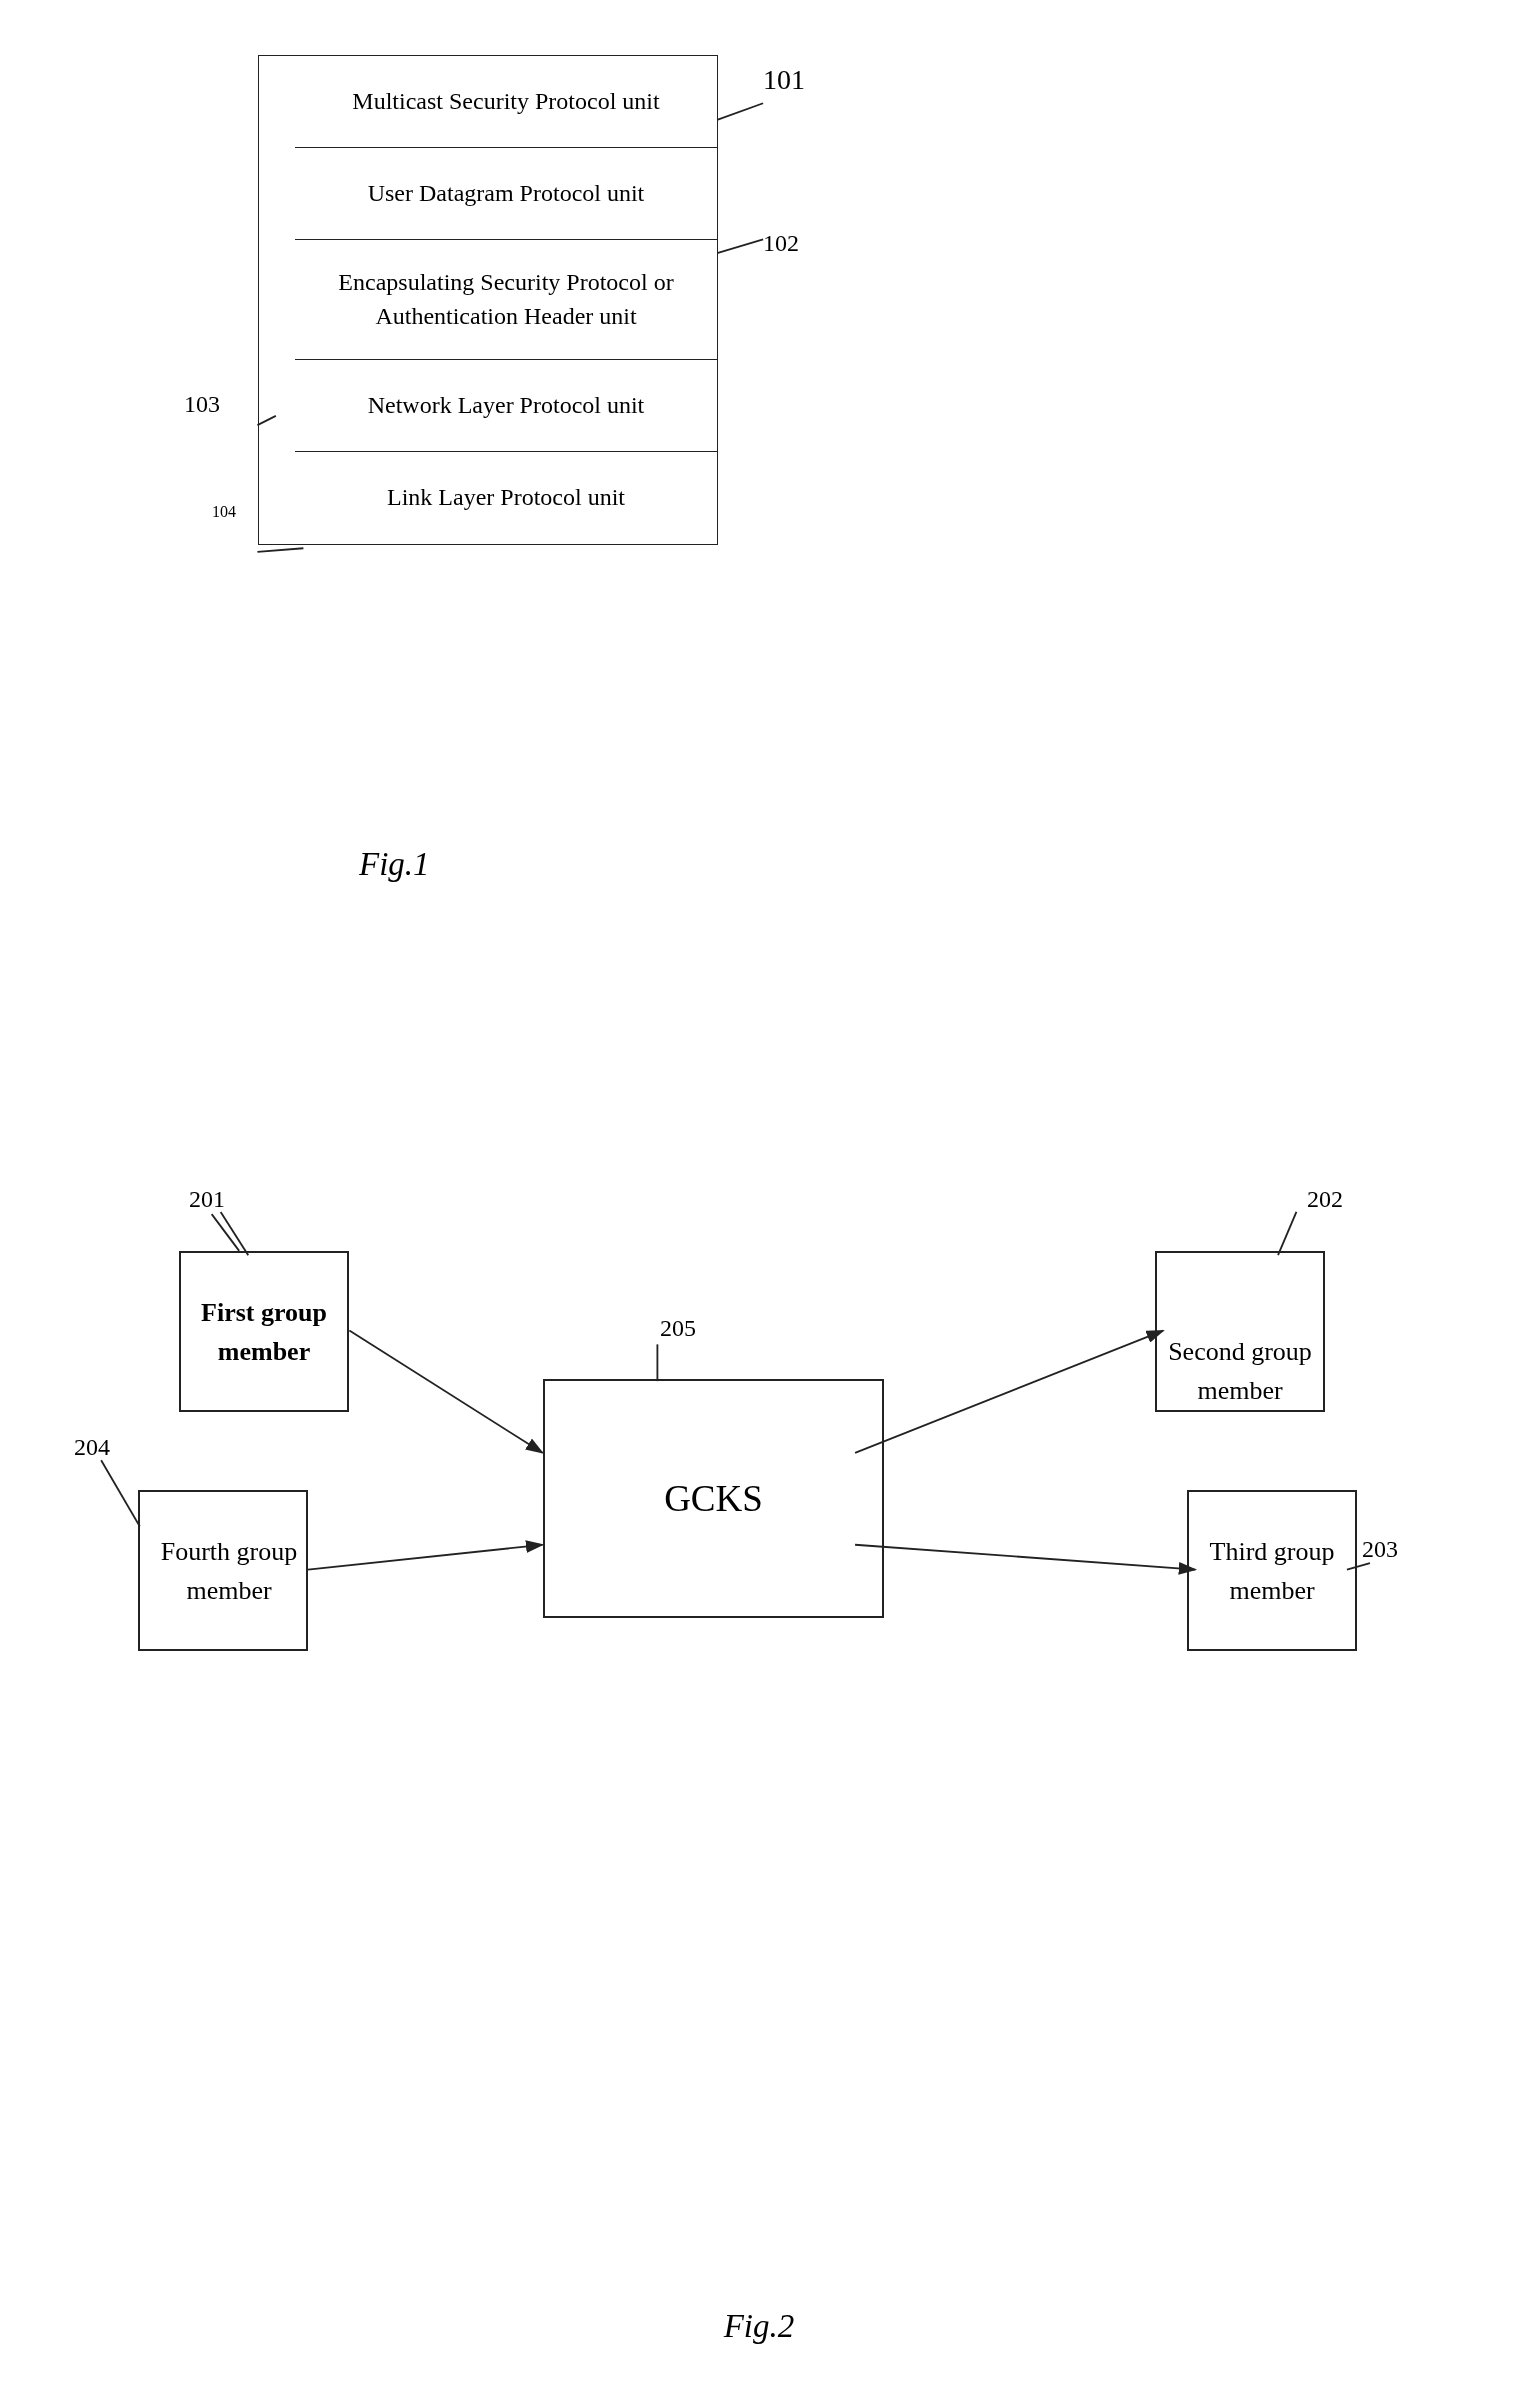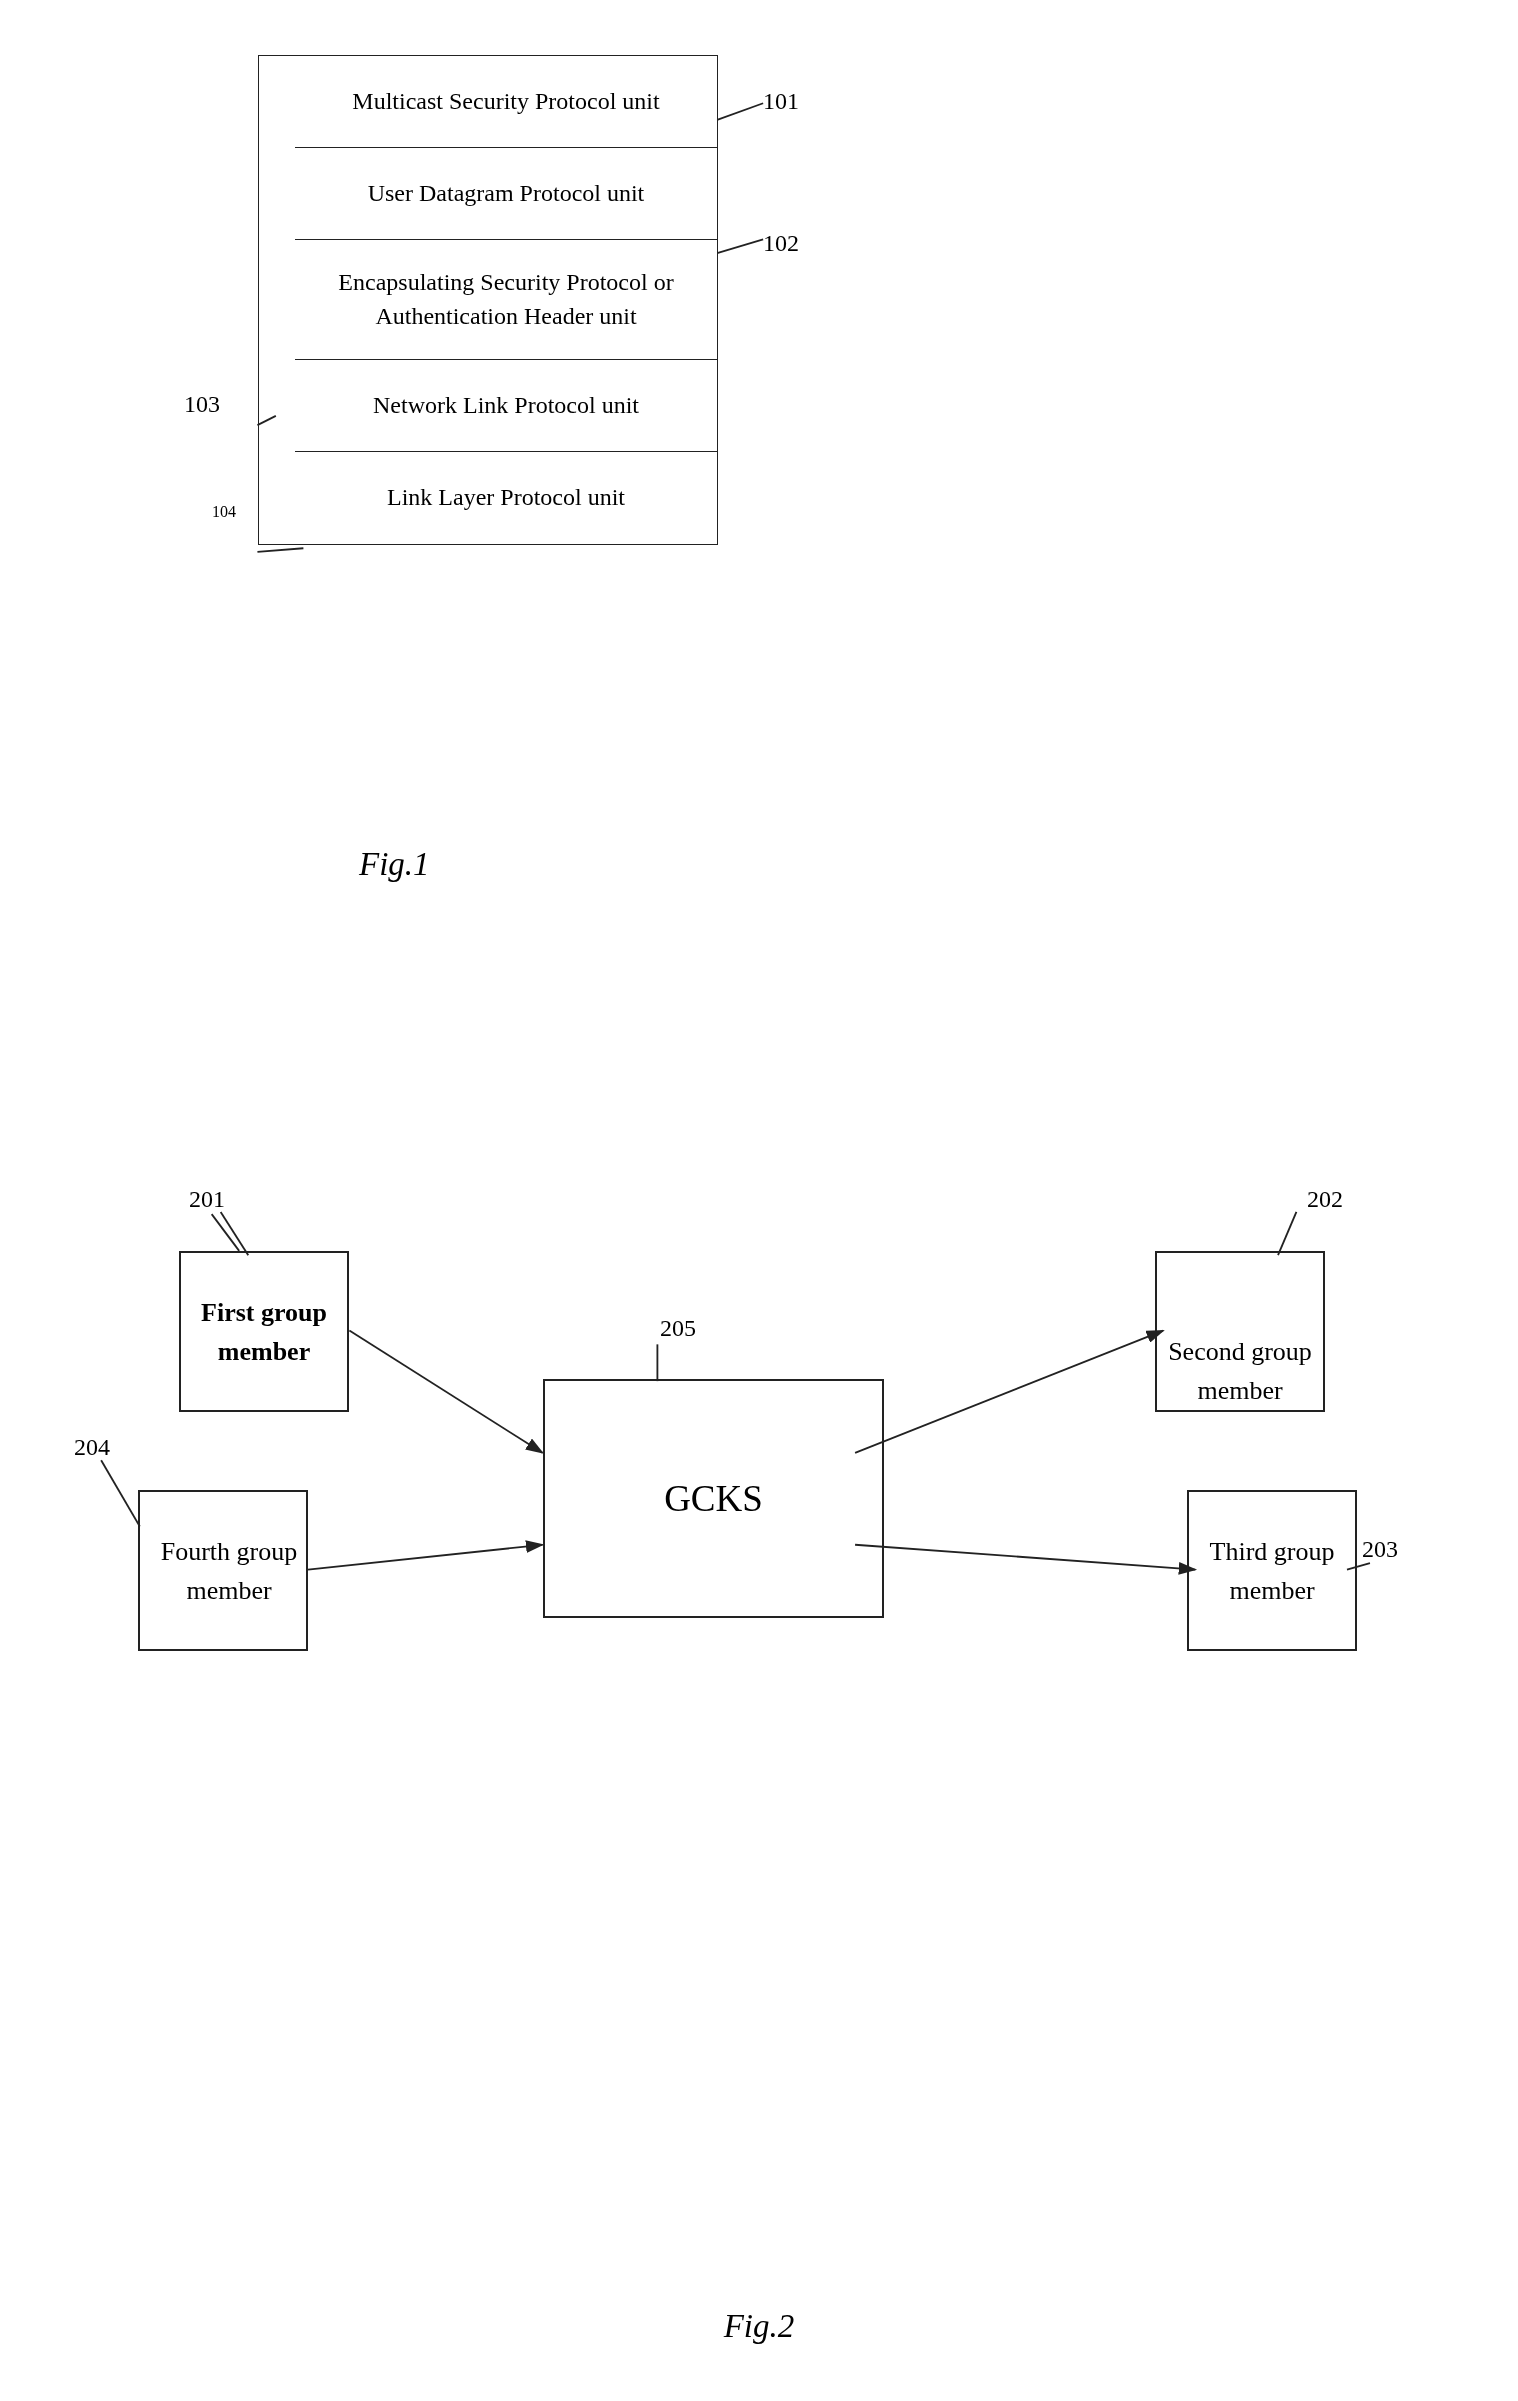--- a/index.html
+++ b/index.html
@@ -37,23 +37,23 @@
       align-items: center;
       justify-content: center;
     }
 
     .protocol-row:last-child {
       border-bottom: none;
     }
 
     .label-101 {
       position: absolute;
-      top: 88px;
+      top: 64px;
       left: 763px;
-      font-size: 24px;
+      font-size: 28px;
     }
     .label-102 {
       position: absolute;
       top: 230px;
       left: 763px;
       font-size: 24px;
     }
     .label-103 {
       position: absolute;
       top: 391px;
@@ -171,21 +171,21 @@
     <div class="protocol-row">
       <span>Multicast Security Protocol unit</span>
     </div>
     <div class="protocol-row">
       <span>User Datagram Protocol unit</span>
     </div>
     <div class="protocol-row">
       <span>Encapsulating Security Protocol or Authentication Header unit</span>
     </div>
     <div class="protocol-row">
-      <span>Network Link Protocol unit</span>
+      <span>Network Layer Protocol unit</span>
     </div>
     <div class="protocol-row">
       <span>Link Layer Protocol unit</span>
     </div>
   </div>
 </div>
 
 <div class="label-101">101</div>
 <div class="label-102">102</div>
 <div class="label-103">103</div>

